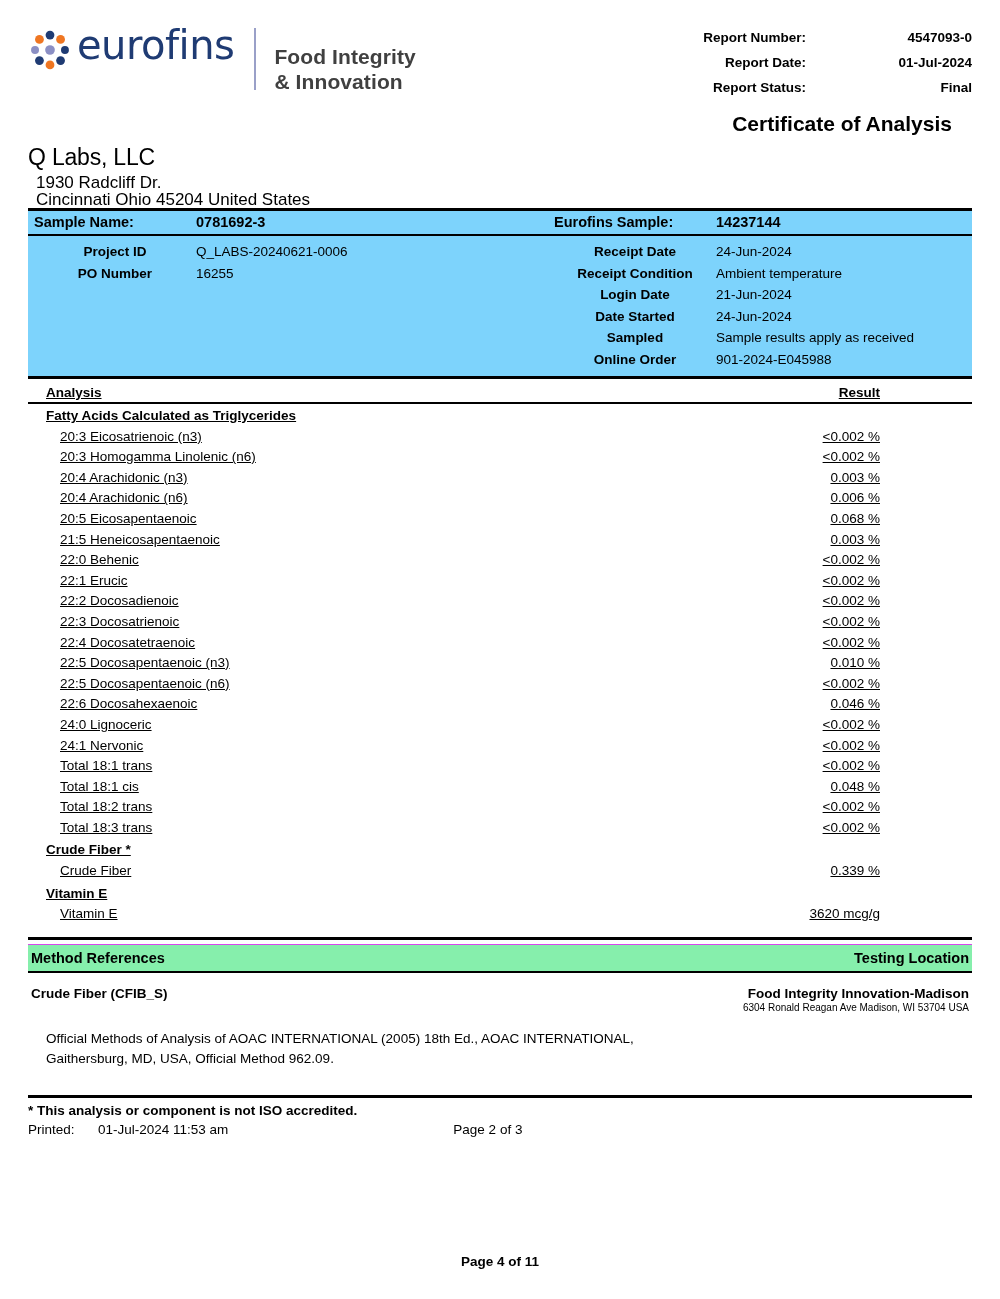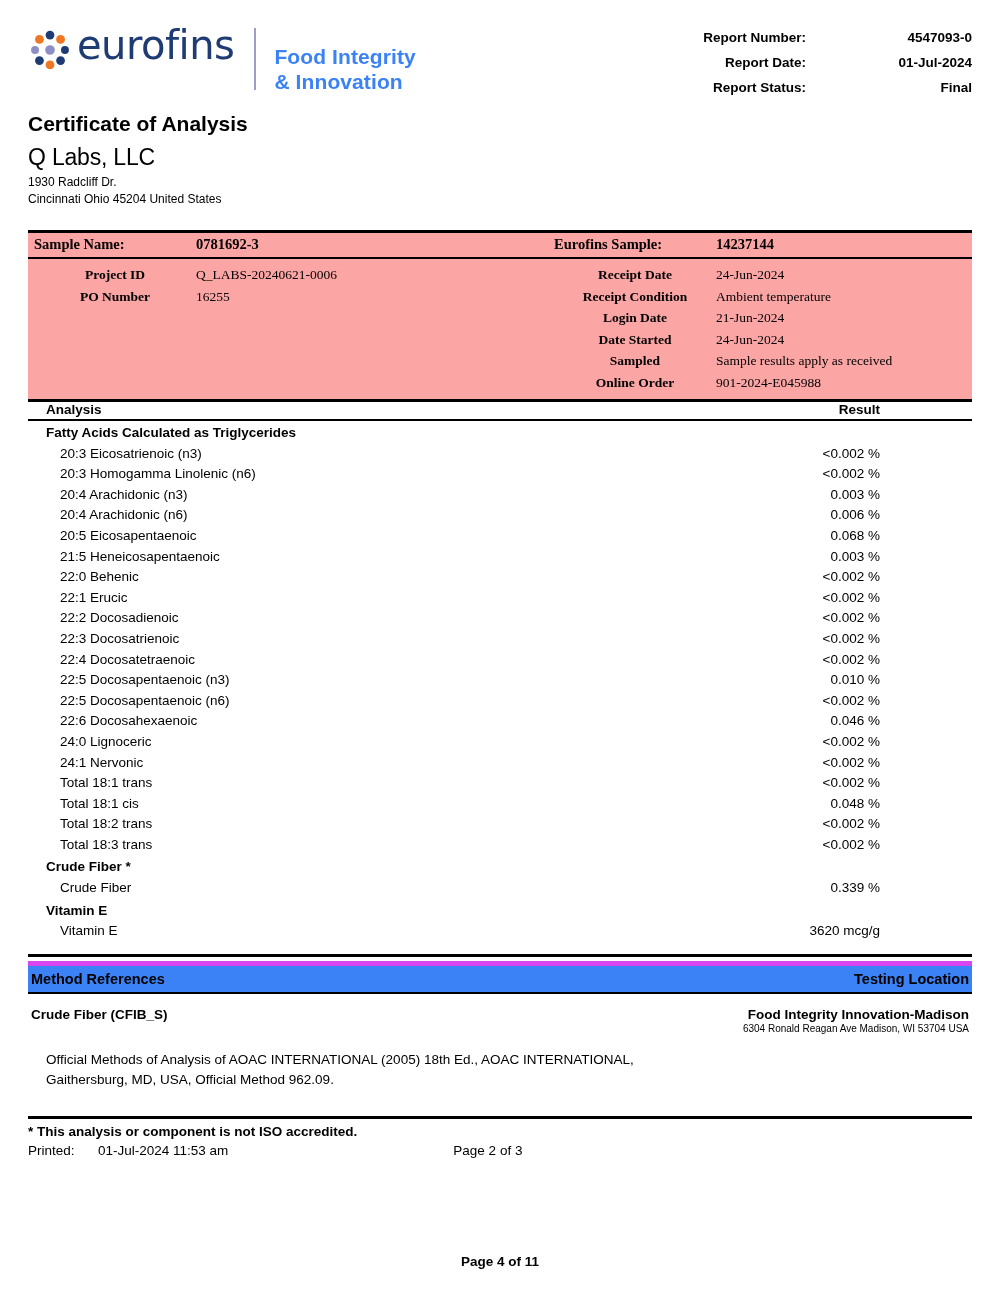--- a/index.html
+++ b/index.html
@@ -51,21 +51,21 @@
     line-height: 46px;
     font-family: "DejaVu Sans", sans-serif;
   }
   .brand-divider {
     width: 2px;
     background: #9aa0c8;
     height: 62px;
     margin: 6px 18px 0 20px;
   }
   .brand-tagline {
-    color: #3b82f6;
+    color: #404040;
     font-weight: bold;
     font-size: 21px;
     line-height: 25px;
     margin-top: 22px;
     letter-spacing: 0.1px;
   }
   .report-meta {
     margin-top: 8px;
     font-size: 13.5px;
   }
@@ -82,44 +82,43 @@
     box-sizing: border-box;
   }
   .report-meta .val {
     font-weight: bold;
     text-align: right;
     width: 118px;
   }
 
   
   .doc-title {
-    text-align: left;
+    text-align: right;
     font-size: 21px;
     font-weight: bold;
     margin-top: 16px;
     padding-right: 20px;
   }
   .client-name {
     font-size: 23px;
     margin-top: 8px;
     letter-spacing: -0.2px;
   }
   .client-addr {
-    font-size: 12px;
+    font-size: 17px;
     line-height: 17px;
     margin-top: 3px;
+    margin-left: 8px;
   }
 
   
   .sample-panel {
-    margin-top: 22px;
-    background: #fca5a5;
+    background: #7dd3fc;
     border-top: 3px solid #000;
     border-bottom: 3px solid #000;
-    font-family: Liberation Serif, serif;
   }
   .sample-head {
     display: flex;
     border-bottom: 2px solid #000;
     padding: 3px 0 4px 0;
   }
   .sample-body {
     display: flex;
     padding: 5px 0 6px 0;
     min-height: 118px;
@@ -136,20 +135,22 @@
   .kv-row {
     display: flex;
     font-size: 13.5px;
     line-height: 21.5px;
   }
   .kv-row .k { width: 168px; padding-left: 6px; font-weight: bold; box-sizing: border-box; text-align: center; }
   .kv-row .v { font-weight: normal; }
 
   
   .results {
+    margin-top: 6px;
+    text-decoration: underline;
   }
   .results-head {
     display: flex;
     justify-content: space-between;
     font-size: 13.5px;
     font-weight: bold;
     border-bottom: 2.5px solid #000;
     padding: 0 0 2px 0;
   }
   .results-head .h-analysis { padding-left: 18px; }
@@ -169,22 +170,22 @@
   }
   .res-row .name { padding-left: 32px; text-align: right; }
   .res-row .val { padding-right: 92px; }
   .results-bottom {
     border-bottom: 3px solid #000;
     margin-top: 12px;
   }
 
   
   .methods-bar {
-    background: #3b82f6;
-    border-top: 5px solid #d946ef;
+    background: #86efac;
+    border-top: 1px solid #d946ef;
     border-bottom: 2.5px solid #000;
     display: flex;
     justify-content: space-between;
     font-size: 14.5px;
     font-weight: bold;
     padding: 5px 0 5px 0;
     margin-top: 4px;
   }
   .methods-bar .left { padding-left: 3px; }
   .methods-bar .right { padding-right: 3px; }

